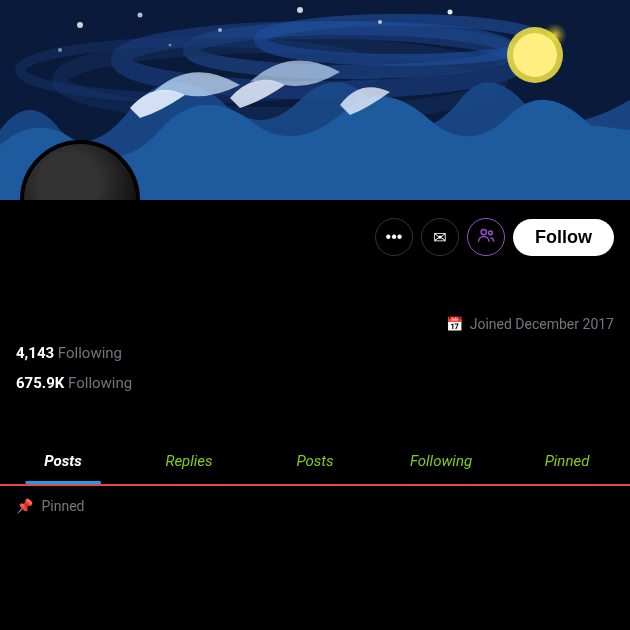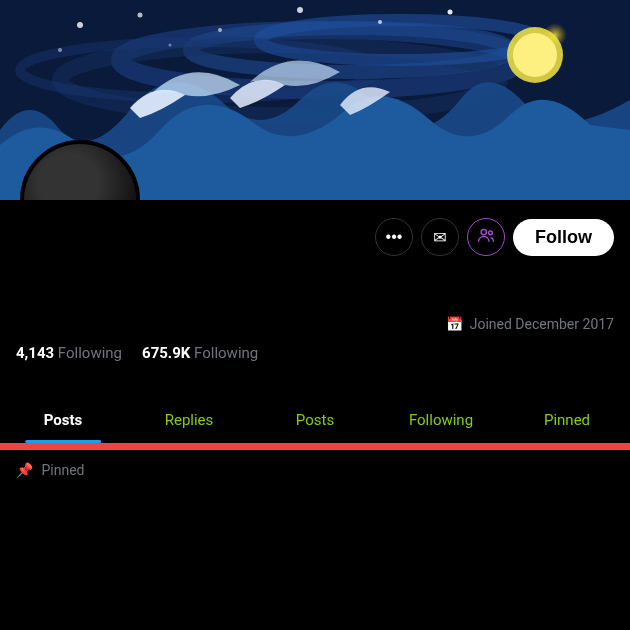--- a/index.html
+++ b/index.html
@@ -102,39 +102,41 @@
       font-size: 14px;
       margin-bottom: 12px;
     }
 
     .calendar-icon {
       font-size: 14px;
     }
 
     .stats-row {
       display: flex;
-      gap: 20px;
-      margin-bottom: 21px;
+      gap: 12px;
+      margin-bottom: 32px;
+      flex-direction: column;
     }
 
     .stat-item {
       font-size: 15px;
       color: #71767b;
     }
 
     .stat-item .stat-number {
       color: #fff;
       font-weight: 700;
     }
 
     
     .tabs {
       display: flex;
-      border-bottom: 7px solid #ef4444;
+      border-bottom: 2px solid #ef4444;
       margin-top: 4px;
+      font-style: italic;
     }
 
     .tab {
       flex: 1;
       text-align: center;
       padding: 14px 0;
       font-size: 15px;
       color: #84cc16;
       cursor: pointer;
       position: relative;

